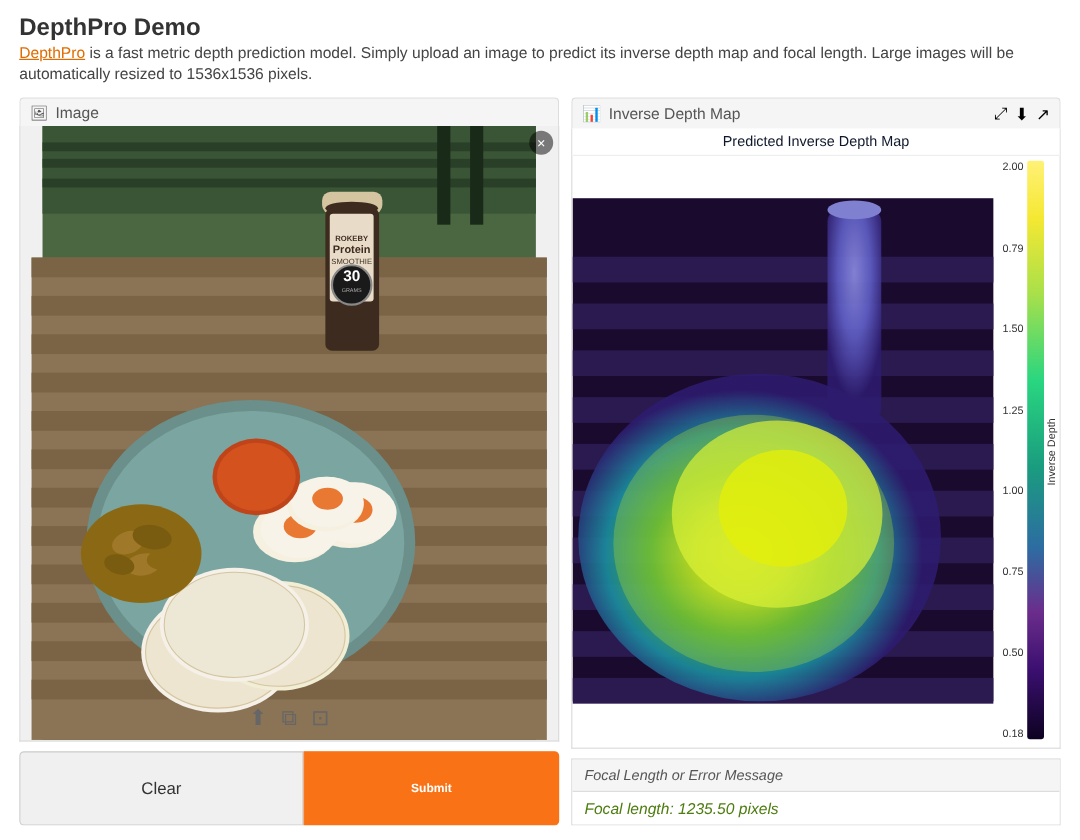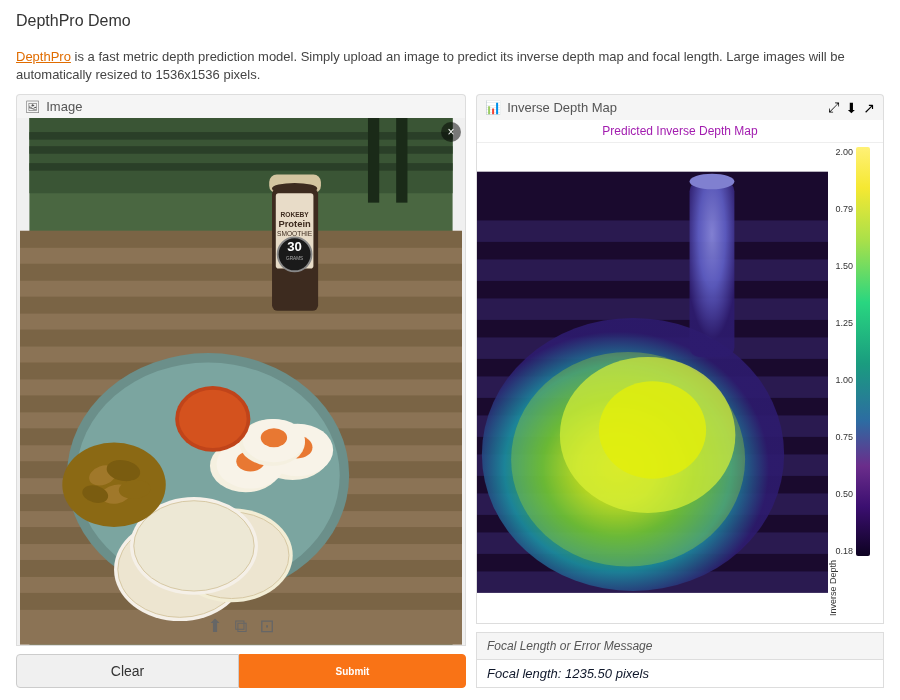--- a/index.html
+++ b/index.html
@@ -12,23 +12,23 @@
       overflow: hidden;
       font-size: 14px;
     }
     .app-container {
       padding: 12px 16px;
       height: 700px;
       display: flex;
       flex-direction: column;
     }
     .app-title {
-      font-size: 16px;
-      font-weight: 400;
-      margin-bottom: 18px;
+      font-size: 20px;
+      font-weight: 700;
+      margin-bottom: 0;
     }
     .app-description {
       font-size: 13px;
       color: #444;
       margin-bottom: 10px;
       line-height: 1.4;
     }
     .app-description a {
       color: #e06c00;
     }
@@ -119,21 +119,21 @@
       color: #666;
       font-size: 18px;
     }
     .button-row {
       display: flex;
       gap: 0;
       margin-top: 8px;
     }
     .btn-clear {
       flex: 1;
-      padding: 8px;
+      padding: 22px;
       background: #f0f0f0;
       border: 1px solid #ccc;
       border-radius: 4px 0 0 4px;
       cursor: pointer;
       font-size: 14px;
       font-weight: 500;
       color: #333;
     }
     .btn-submit {
       flex: 1;
@@ -156,21 +156,21 @@
     .focal-header {
       background: #f5f5f5;
       padding: 6px 10px;
       font-size: 12px;
       color: #555;
       border-bottom: 1px solid #ddd;
     }
     .focal-value {
       padding: 6px 10px;
       font-size: 13px;
-      color: #0f172a;
+      color: #4d7c0f;
       background: #fff;
     }
 
     .panel-tab-icon {
       font-size: 12px;
     }
   </style>
 </head>
 <body>
 
@@ -277,21 +277,21 @@
           <span>📊</span>
           <span>Inverse Depth Map</span>
         </div>
         <div class="panel-header-icons">
           <button style="background:none;border:none;cursor:pointer;font-size:14px;">⤢</button>
           <button style="background:none;border:none;cursor:pointer;font-size:14px;">⬇</button>
           <button style="background:none;border:none;cursor:pointer;font-size:14px;">↗</button>
         </div>
       </div>
       <div style="flex:1;border:1px solid #ddd;border-top:none;position:relative;overflow:hidden;">
-        <div style="text-align:center;padding:4px;font-size:12px;color:#a21caf;background:#fff;border-bottom:1px solid #eee;">Predicted Inverse Depth Map</div>
+        <div style="text-align:center;padding:4px;font-size:12px;color:#0f172a;background:#fff;border-bottom:1px solid #eee;">Predicted Inverse Depth Map</div>
         <div style="display:flex;height:calc(100% - 26px);position:relative;">
 
           <svg style="flex:1;height:100%;" viewBox="0 0 360 430" xmlns="http://www.w3.org/2000/svg">
             <defs>
               <radialGradient id="plateGrad" cx="45%" cy="55%" r="50%">
                 <stop offset="0%" stop-color="#f5f500"></stop>
                 <stop offset="25%" stop-color="#c8e820"></stop>
                 <stop offset="50%" stop-color="#4db840"></stop>
                 <stop offset="75%" stop-color="#1a8fa0"></stop>
                 <stop offset="100%" stop-color="#2d1b6e"></stop>
@@ -322,21 +322,21 @@
             <ellipse cx="180" cy="265" rx="55" ry="50" fill="#f5f500" opacity="0.8"></ellipse>
 
             <rect x="218" y="10" width="46" height="180" rx="10" fill="url(#bottleGrad)" opacity="0.9"></rect>
             <ellipse cx="241" cy="10" rx="23" ry="8" fill="#8080d0"></ellipse>
 
             <ellipse cx="155" cy="295" rx="120" ry="110" fill="#b8e020" opacity="0.3"></ellipse>
 
             <rect x="0" y="0" width="360" height="430" fill="transparent"></rect>
           </svg>
 
-          <div style="width:55px;display:flex;flex-direction:column;padding:4px 2px 4px 0;position:relative;">
+          <div style="width:55px;display:flex;flex-direction:row;padding:4px 2px 4px 0;position:relative;">
             <div style="display:flex;flex:1;align-items:stretch;">
               <div style="display:flex;flex-direction:column;justify-content:space-between;font-size:9px;color:#333;text-align:right;padding-right:3px;min-width:28px;">
                 <span>2.00</span>
                 <span>0.79</span>
                 <span>1.50</span>
                 <span>1.25</span>
                 <span>1.00</span>
                 <span>0.75</span>
                 <span>0.50</span>
                 <span>0.18</span>

